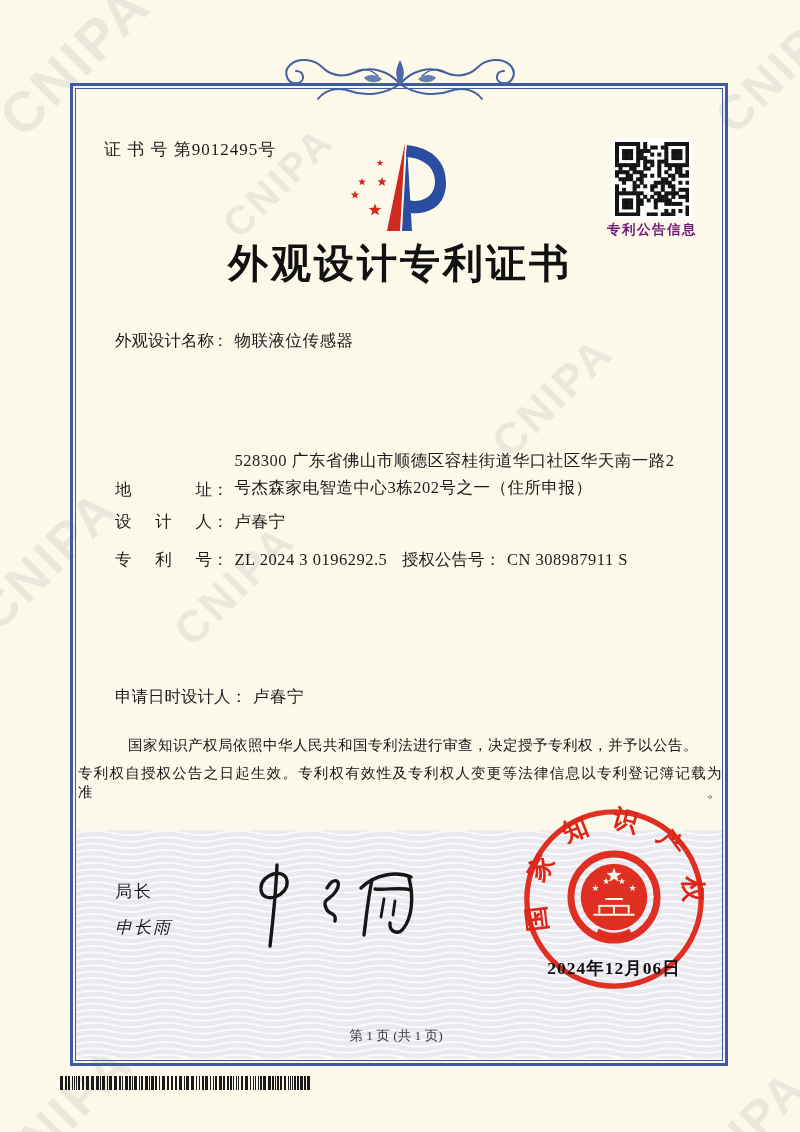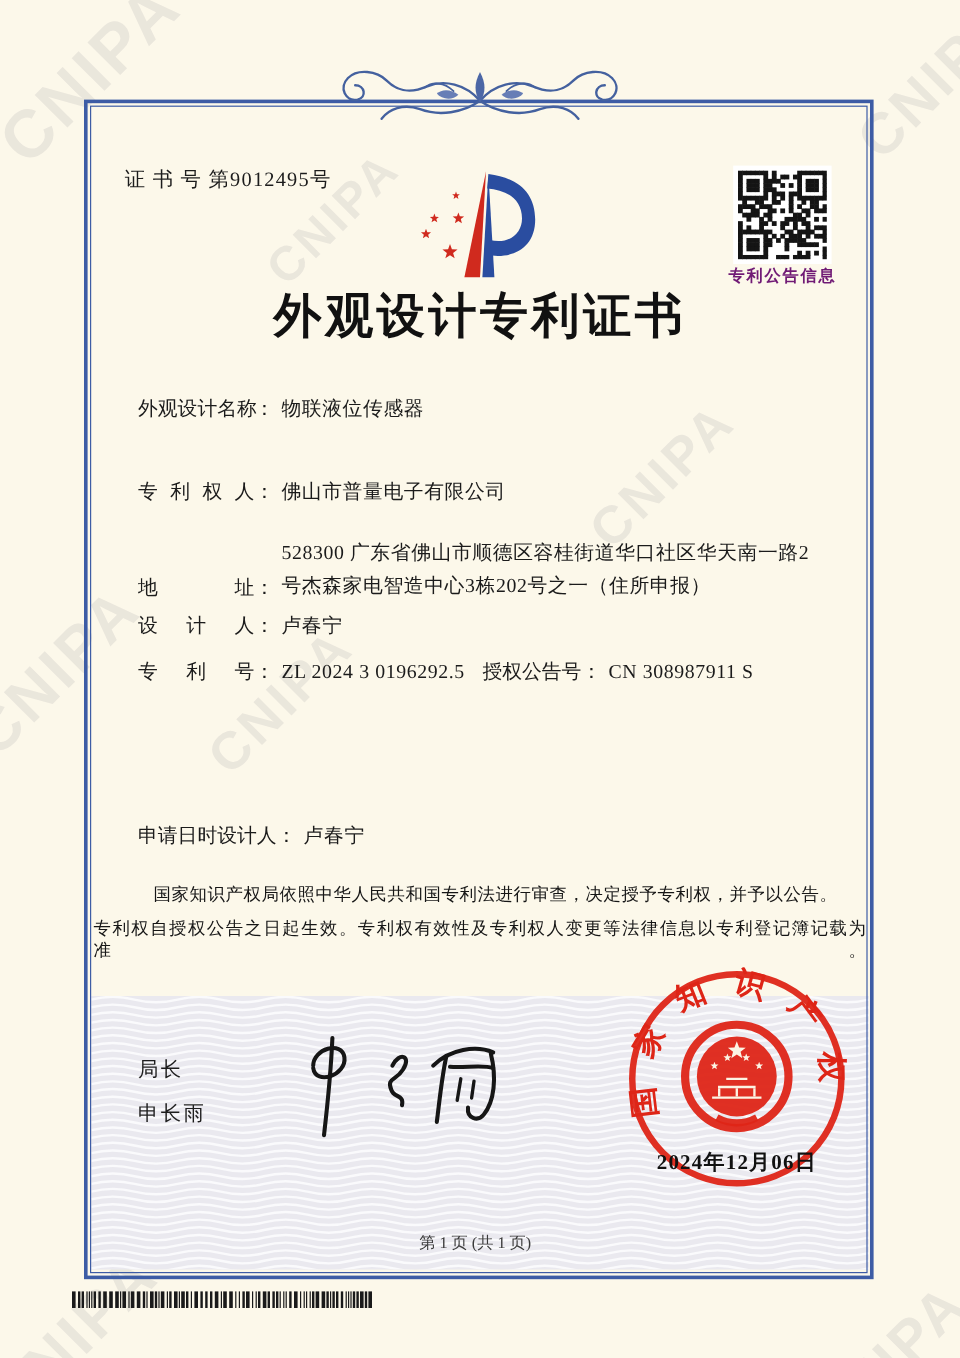--- a/index.html
+++ b/index.html
@@ -39,21 +39,21 @@
 
   .body-par{position:absolute;left:78px;width:644px;font-size:14.5px;color:#161616;letter-spacing:0.5px;}
   .body-line1{padding-left:50px;}
   .body-line2{text-align:justify;text-align-last:justify;}
 
   .band{position:absolute;left:76px;top:830px;width:648px;height:228px;background:#eae9ef;}
 
   .sig-title{position:absolute;left:115px;top:880px;font-family:"Liberation Sans","DejaVu Sans",sans-serif;
       font-size:17px;color:#1d1d1d;letter-spacing:2px;}
   .sig-name{position:absolute;left:115px;top:916px;font-family:"Liberation Sans","DejaVu Sans",sans-serif;
-      font-size:17px;color:#1d1d1d;letter-spacing:2px;}
+      font-size:17px;color:#1d1d1d;letter-spacing:2px;font-style:italic;}
   .sig-script{position:absolute;left:225px;top:858px;width:212px;height:96px;}
 
   .seal{position:absolute;left:521px;top:806px;width:186px;height:186px;}
   .seal-date{position:absolute;left:514px;top:956px;width:200px;text-align:center;
       font-size:17.5px;font-weight:bold;color:#111;letter-spacing:1px;}
 
   .footer-page{position:absolute;left:70px;top:1027px;width:652px;text-align:center;font-size:13.5px;color:#3a3a3a;}
 
   .barcode{position:absolute;left:60px;top:1076px;width:252px;height:14px;}
 </style>
@@ -387,23 +387,20 @@
       </svg>
   </div>
   <div class="qr-caption">专利公告信息</div>
 
   <h1 class="title">外观设计专利证书</h1>
 
   <div class="row" style="top:330px">
     <span class="flabel j">外观设计名称</span><span class="colon">：</span><span class="fval">物联液位传感器</span>
   </div>
 
-  <div class="row" style="top:399px">
-    <span class="flabel j">专利权人</span><span class="colon">：</span><span class="fval">佛山市普量电子有限公司</span>
-  </div>
 
   <div class="row addr-row" style="top:447px">
     <span class="flabel j">地址</span>
       <span class="colon">：</span>
     <span class="addr-val">
       <div>528300 广东省佛山市顺德区容桂街道华口社区华天南一路2</div>
       <div>号杰森家电智造中心3栋202号之一（住所申报）</div>
     </span>
   </div>
 

